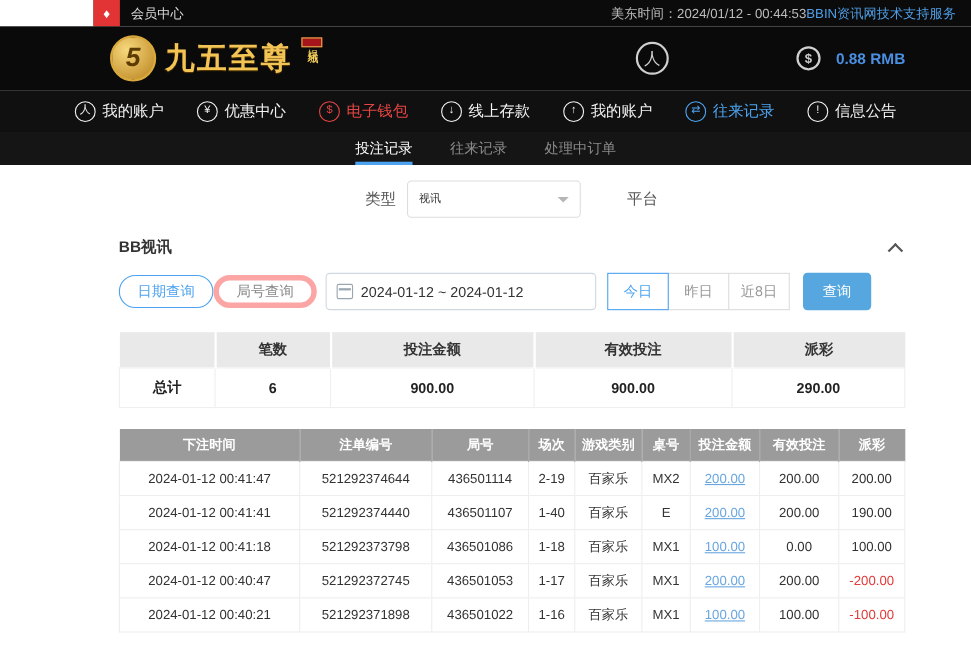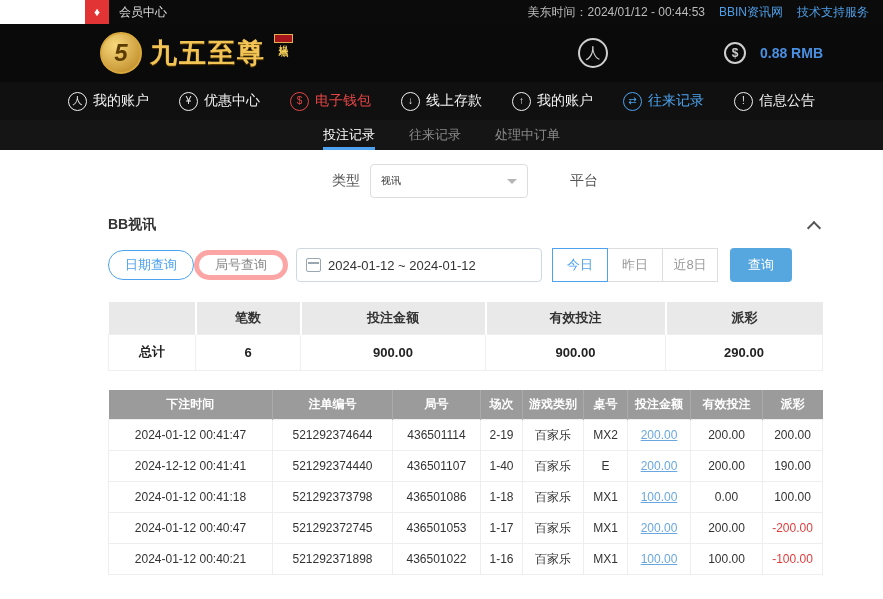--- a/index.html
+++ b/index.html
@@ -5,21 +5,21 @@
   * { margin:0; padding:0; box-sizing:border-box; }
   html,body { background:#fff; }
   body { font-family:"Liberation Sans","DejaVu Sans",sans-serif; width:883px; height:599px; overflow:hidden; }
   .page { width:883px; height:599px; background:#fff; }
 
   
   .topbar { height:24px; background:#0b0b0b; display:flex; align-items:center; font-size:12px; color:#ccc; }
   .topbar-gap { width:85px; height:24px; background:#fff; flex:none; }
   .topbar-appicon { width:24px; height:24px; background:#e23434; color:#fff; display:flex; align-items:center; justify-content:center; font-size:12px; flex:none; cursor:pointer; }
   .topbar-member { color:#ddd; margin-left:10px; text-decoration:none; cursor:pointer; }
-  .topbar-right { margin-left:auto; display:flex; align-items:center; gap:14px; padding-right:14px; }
+  .topbar-right { margin-left:auto; display:flex; align-items:center; padding-right:14px; }
   .topbar-time { color:#bbb; }
   .topbar-right a { color:#4f9fe8; cursor:pointer; }
 
   
   .header { height:58px; background:#0a0a0a; display:flex; align-items:center; position:relative; }
   .logo { display:flex; align-items:center; margin-left:100px; gap:8px; cursor:pointer; }
   .logo-emblem { width:42px; height:42px; border-radius:50%; border:2px solid #d9a93c; background:radial-gradient(circle at 35% 30%, #f7d87c, #b9821e); color:#5c3c00; font-weight:bold; font-size:24px; font-style:italic; display:flex; align-items:center; justify-content:center; }
   .logo-title { font-size:27px; font-weight:bold; color:#f2c455; letter-spacing:2px; text-shadow:0 1px 1px #5a3b00; }
   .logo-sub { font-size:10px; color:#ffd95e; background:#a5151b; border:1px solid #e0b04a; padding:2px 3px; line-height:1.1; writing-mode:vertical-rl; letter-spacing:1px; align-self:flex-start; margin-top:2px; }
   .header-right { position:absolute; right:60px; top:0; height:58px; display:flex; align-items:center; gap:14px; }
@@ -243,21 +243,21 @@
             <td>521292374644</td>
             <td>436501114</td>
             <td>2-19</td>
             <td>百家乐</td>
             <td>MX2</td>
             <td class="amt"><a>200.00</a></td>
             <td>200.00</td>
             <td>200.00</td>
           </tr>
           <tr>
-            <td>2024-12-12 00:41:41</td>
+            <td>2024-01-12 00:41:41</td>
             <td>521292374440</td>
             <td>436501107</td>
             <td>1-40</td>
             <td>百家乐</td>
             <td>E</td>
             <td class="amt"><a>200.00</a></td>
             <td>200.00</td>
             <td>190.00</td>
           </tr>
           <tr>

